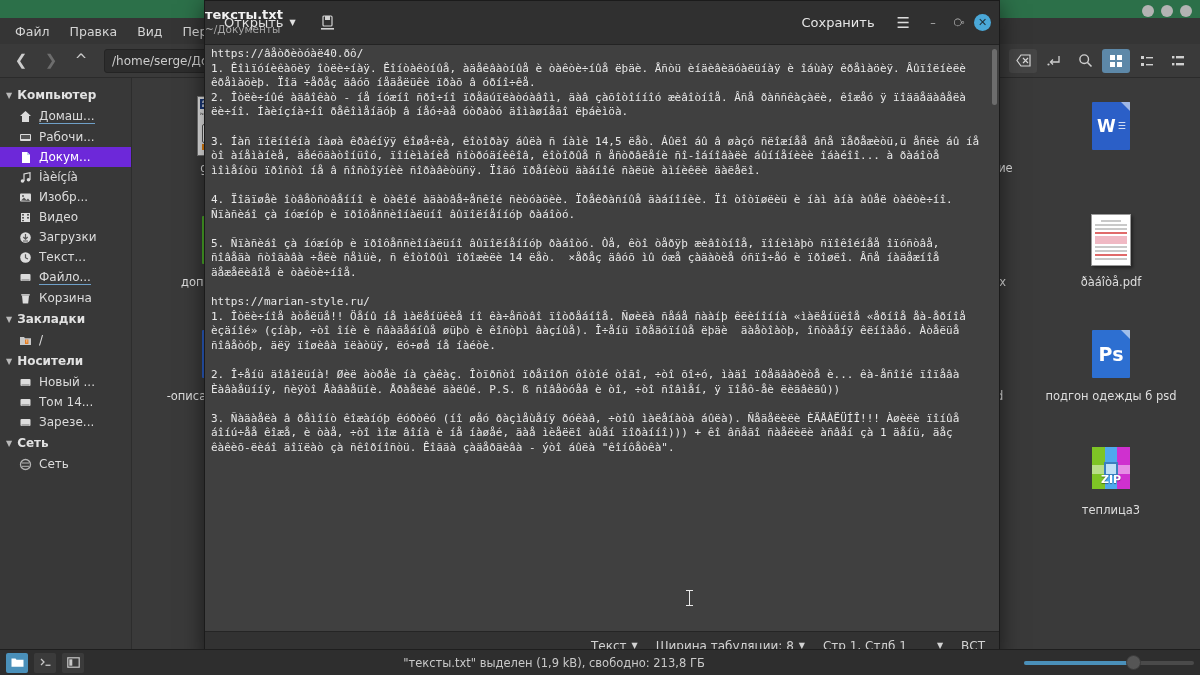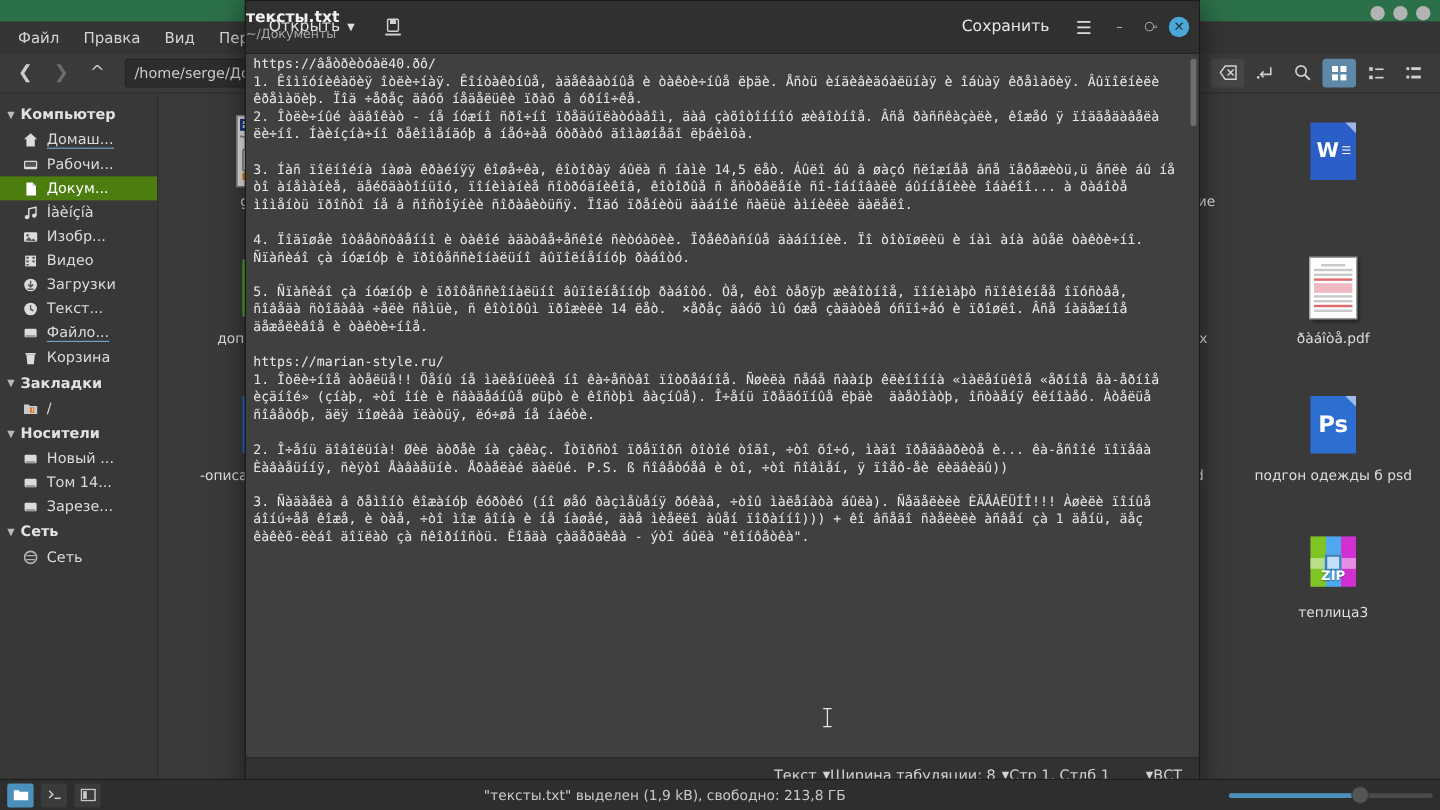--- a/index.html
+++ b/index.html
@@ -93,21 +93,21 @@
     padding: 4px 6px 4px 6px;
     font-weight: bold; color: #e2e2e2; font-size: 12px;
   }
   .sb-caret { font-size: 8px; color: #b9b9b9; }
   .sb-item {
     display: flex; align-items: center; gap: 7px;
     padding: 3px 6px 3px 18px;
     color: #dcdcdc;
     white-space: nowrap; overflow: hidden;
   }
-  .sb-item.selected { background: #4d7c0f; color: #fff; }
+  .sb-item.selected { background: #6d28d9; color: #fff; }
   .sb-item .ico { width: 14px; height: 14px; flex: 0 0 14px; display:flex; align-items:center; justify-content:center;}
   .sb-item .lbl { overflow: hidden; text-overflow: ellipsis; }
   .sb-item .lbl.underline { border-bottom: 1px solid #6fa0c8; }
 
   
   .fm-icons {
     flex: 1; position: relative;
     background: #3a3a3a;
     padding: 12px 0 0 0;
     display: grid;
@@ -260,21 +260,21 @@
   .ed-scroll {
     position: absolute; right: 2px; top: 4px;
     width: 5px; height: 56px; border-radius: 3px;
     background: #6d6d6d;
   }
   .ed-status {
     height: 28px; flex: 0 0 28px;
     background: #323232;
     border-top: 1px solid #252525;
     display: flex; align-items: center; justify-content: flex-end;
-    padding: 0 14px;
+    gap: 18px; padding: 0 14px;
     font-size: 12px; color: #d2d2d2;
   }
   .ed-status .seg { display: flex; align-items: center; gap: 5px; }
   .ed-status .caret { font-size: 8px; }
 
   
   #taskbar {
     position: absolute; left: 0; bottom: 0;
     width: 1200px; height: 26px;
     background: #2e2e2e;

